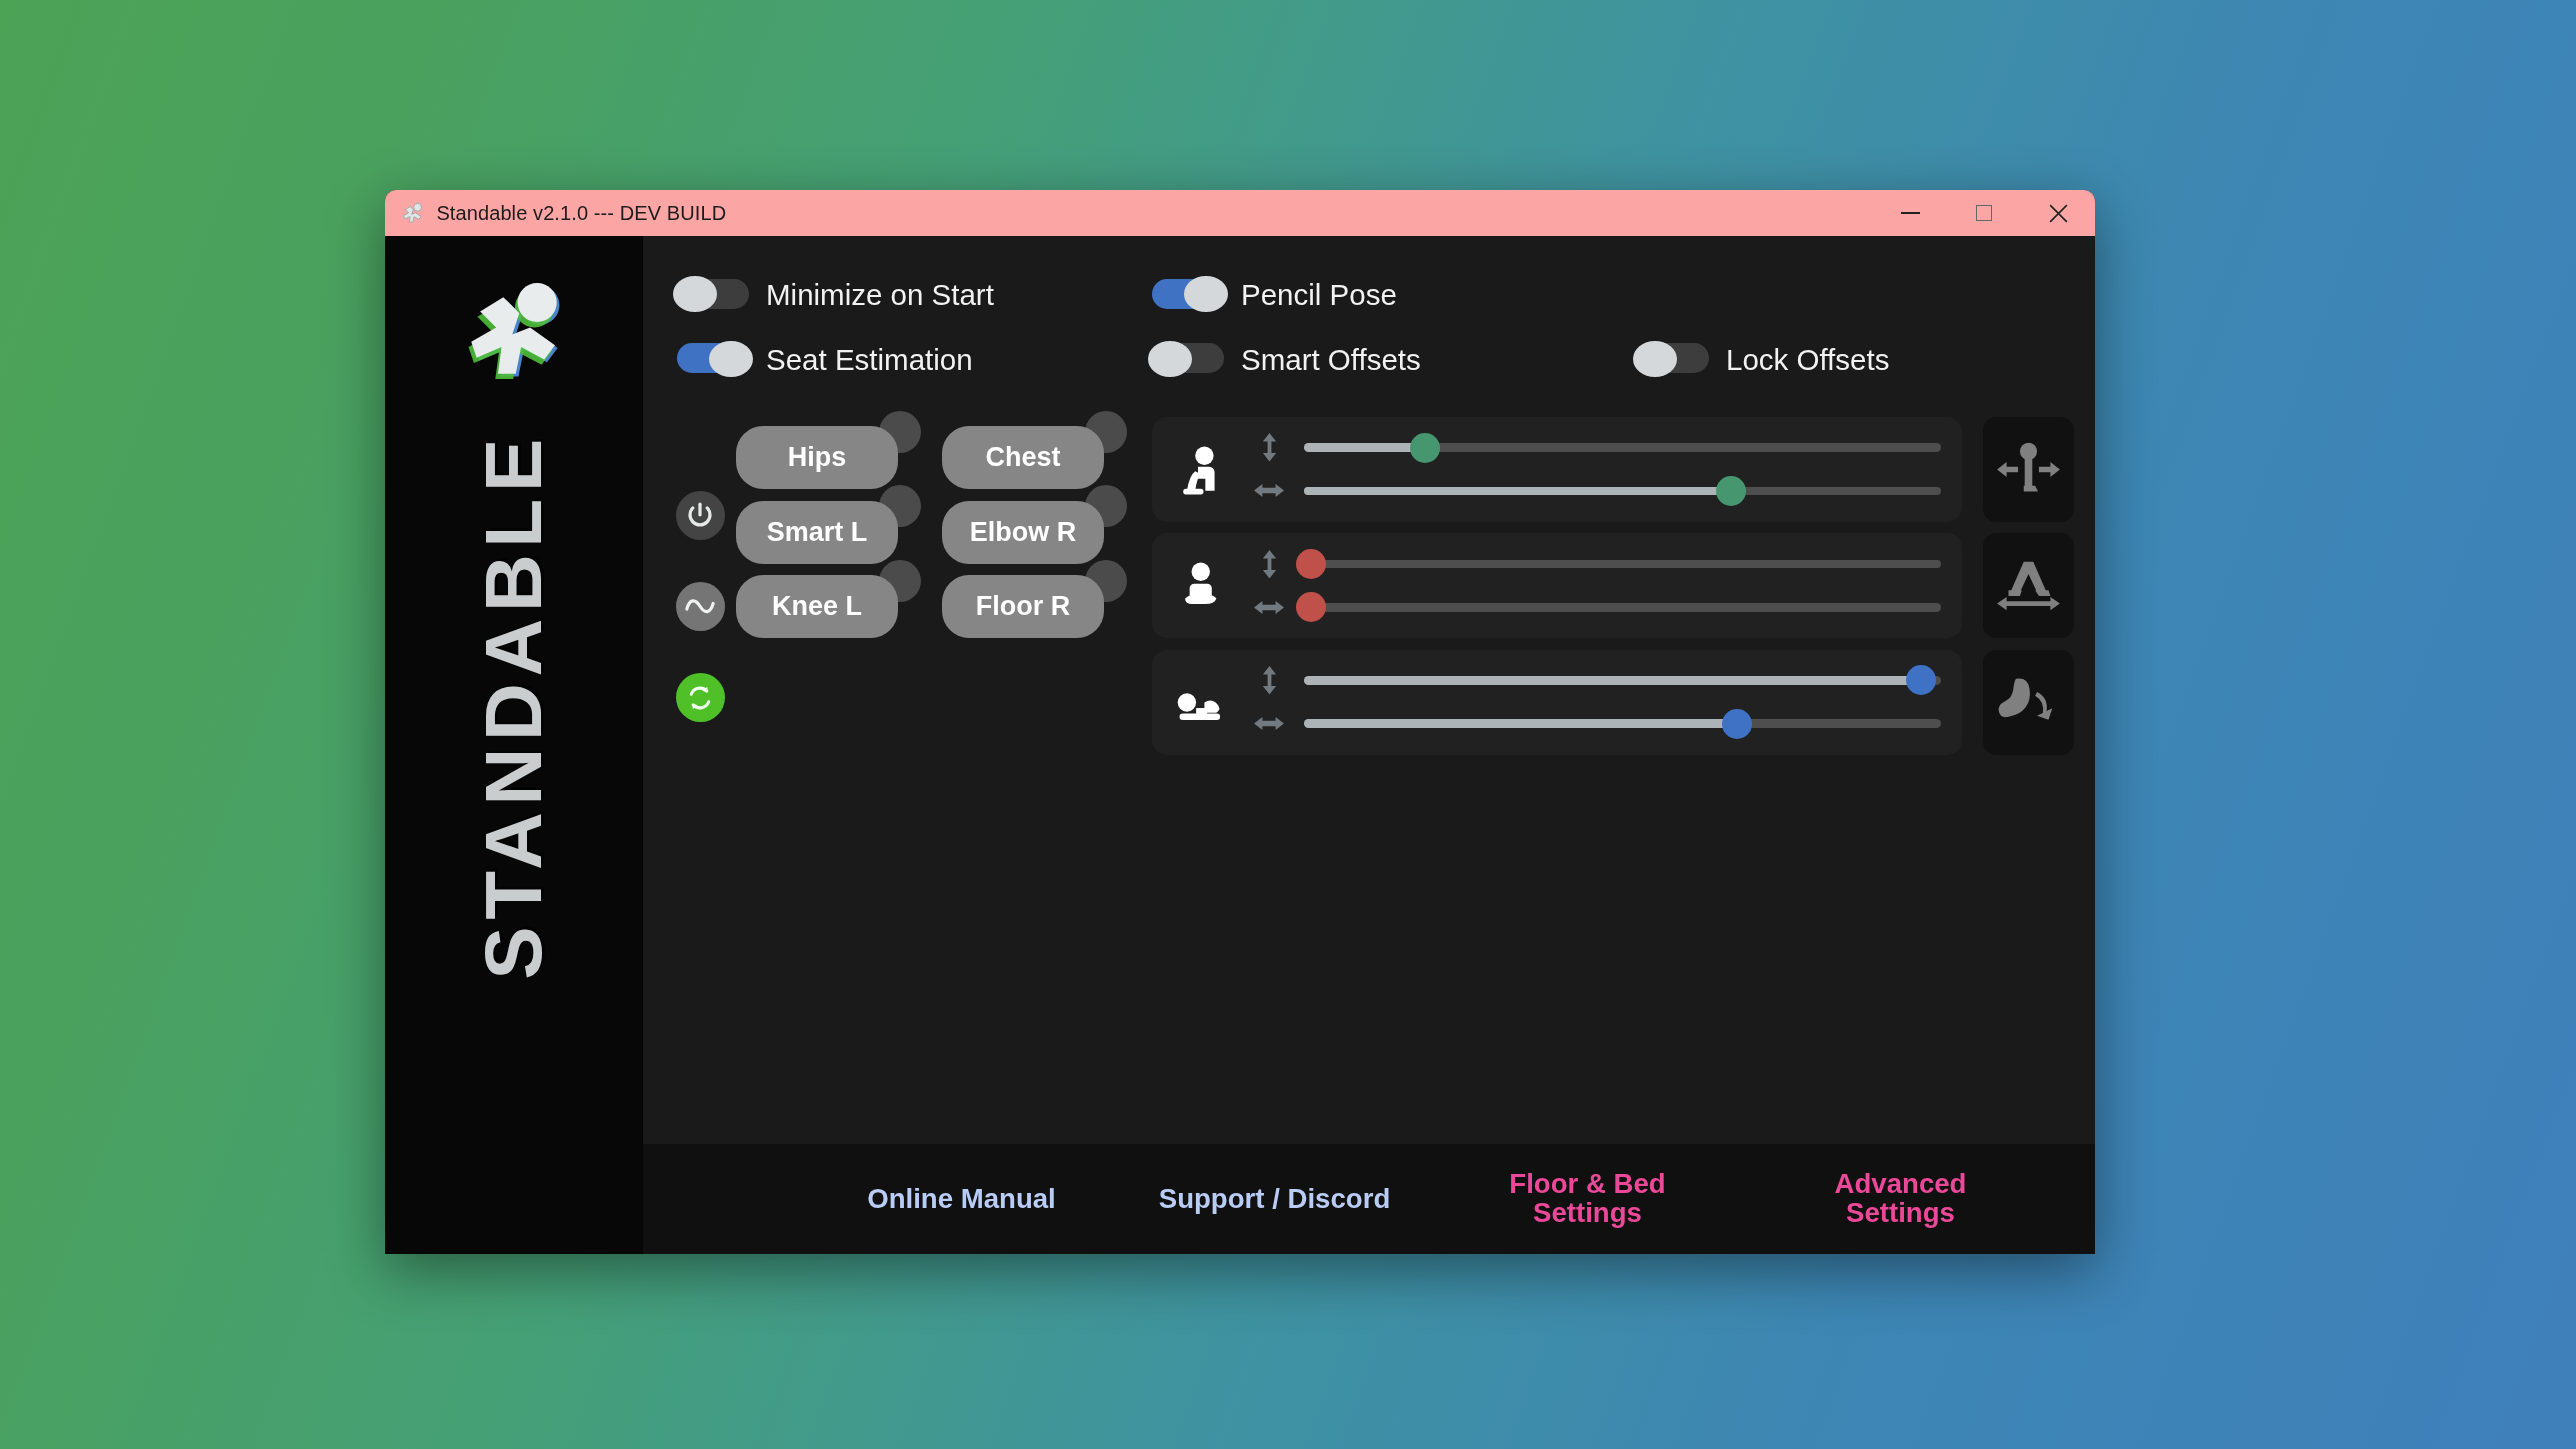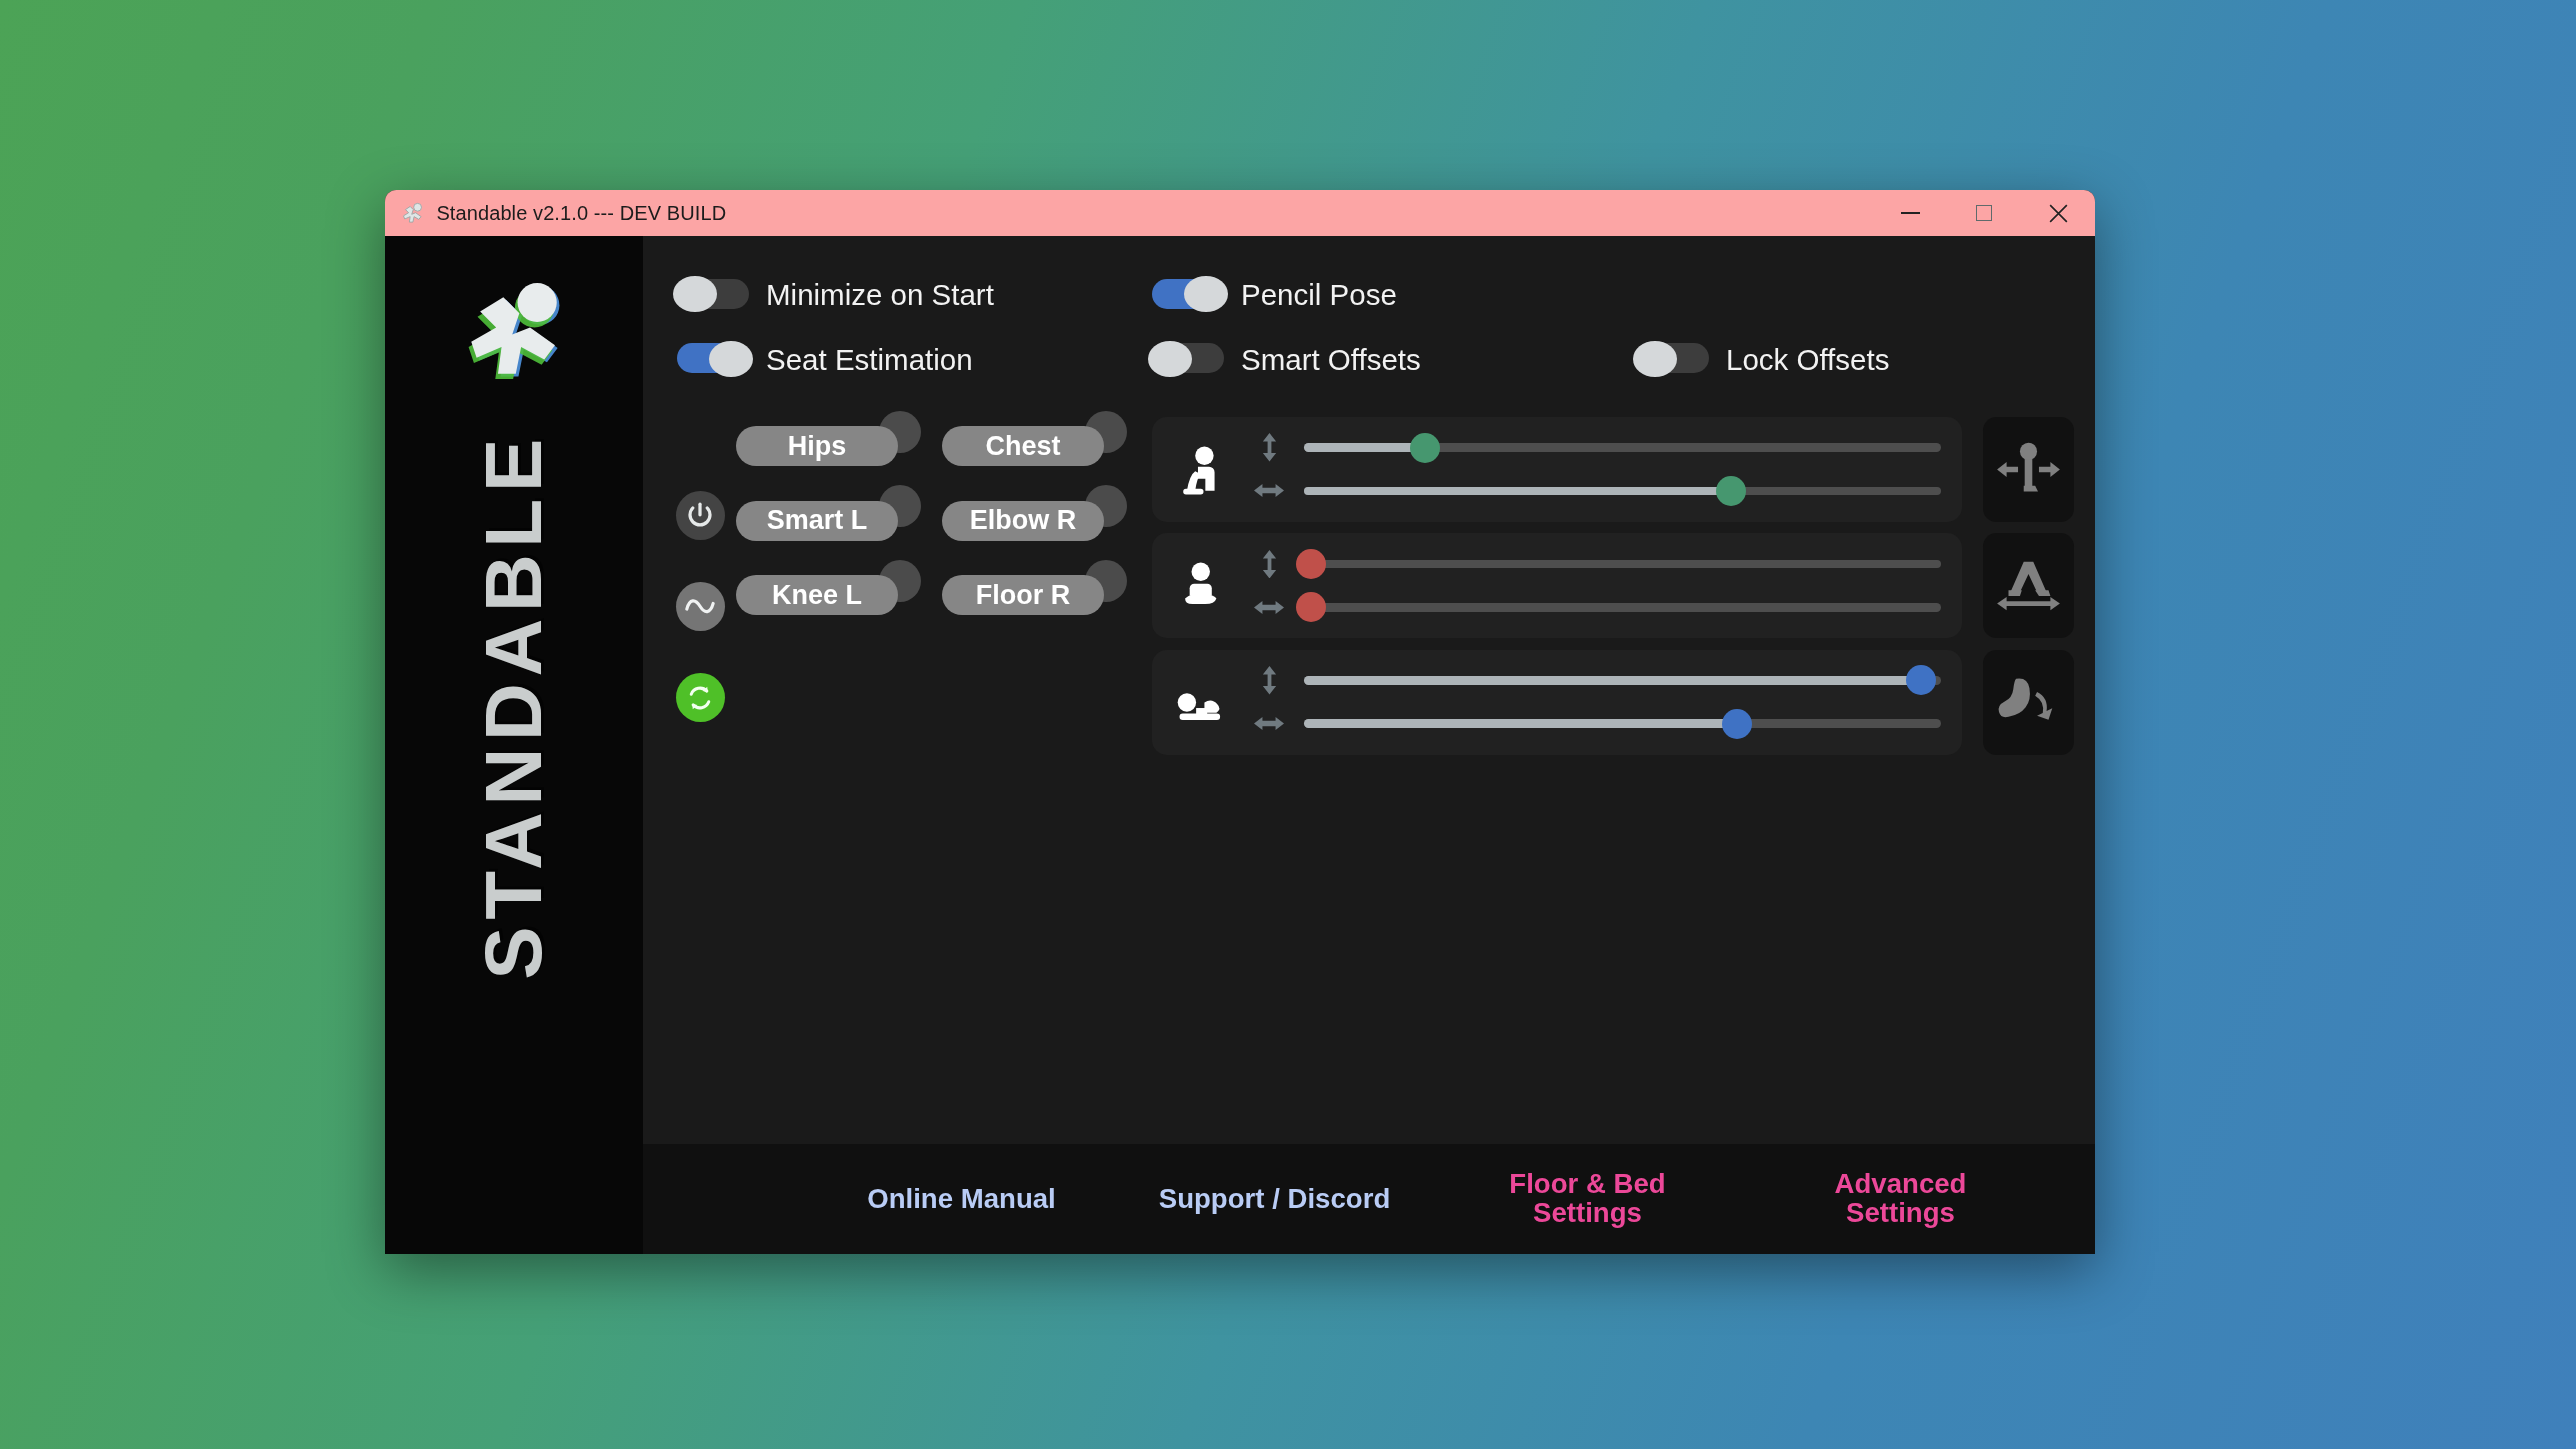--- a/index.html
+++ b/index.html
@@ -224,21 +224,21 @@
   .part {
     position: relative;
     width: 185px;
     height: 63px;
     flex: 0 0 185px;
     cursor: pointer;
   }
   .part .pill {
     position: absolute;
     left: 0; top: 9.5px;
-    width: 162px; height: 40px;
+    width: 162px; height: 63px;
     border-radius: 27px;
     background: #868686;
     display: flex;
     align-items: center;
     justify-content: center;
   }
   .part .pill-label {
     font-size: 27px;
     font-weight: 700;
     color: #ffffff;

